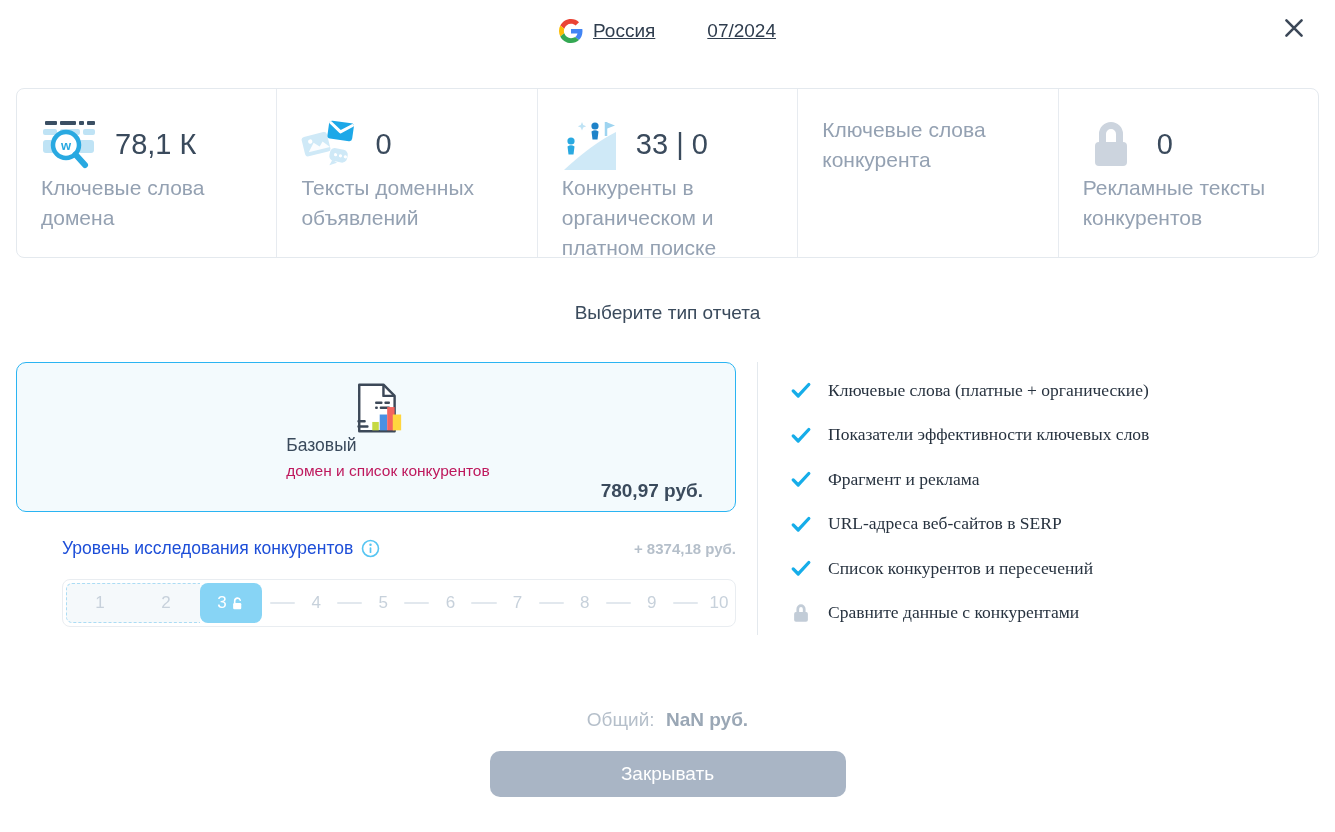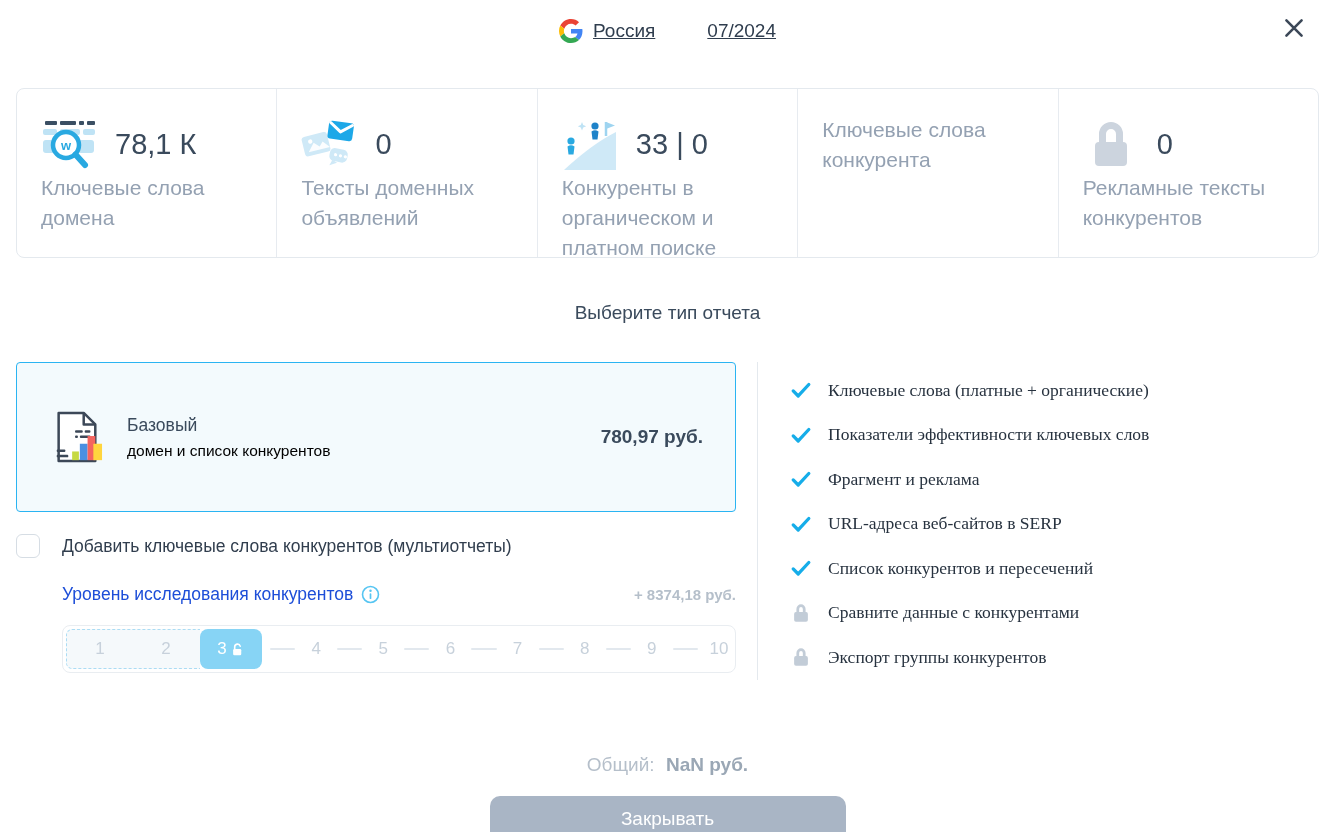--- a/index.html
+++ b/index.html
@@ -27,26 +27,26 @@
   
   .section-heading { margin-top:44px; text-align:center; font-size:19px; color:#3a4a5c; }
 
   
   .main { display:flex; margin:38px 16px 0 16px; }
   .left-col { width:720px; flex:0 0 720px; }
   .v-divider { width:1px; background:#e4e9ee; margin:0 32px 0 21px; }
   .right-col { flex:1; padding-top:6px;font-family:Liberation Serif, serif; }
 
   
-  .report-card { width:720px; height:150px; background:#f3fafd; border:1.5px solid #2ab4f2; border-radius:4px;
-                 display:flex; align-items:center; padding:18px 32px; cursor:pointer; }
+  .report-card { width:720px; height:150px; background:#f3fafd; border:1.5px solid #2ab4f2; border-radius:10px;
+                 display:flex; align-items:center; padding:18px 32px; cursor:pointer;flex-direction:column; }
   .doc-icon { width:54px; height:58px; flex:0 0 54px; }
   .card-text { margin-left:24px; }
   .card-title { font-size:17.5px; color:#3a4a5c; }
-  .card-subtitle { font-size:15.5px; color:#000000; margin-top:6px; }
+  .card-subtitle { font-size:15.5px; color:#be185d; margin-top:6px; }
   .card-price { margin-left:auto; font-size:19px; font-weight:bold; color:#3a4a5c; }
 
   
   .checkbox-row { display:flex; align-items:center; margin-top:22px; cursor:pointer; }
   .checkbox { width:24px; height:24px; border:1px solid #d6dde4; border-radius:6px; background:#fff; flex:0 0 24px; }
   .checkbox-label { margin-left:22px; font-size:17.5px; color:#313e4e; }
 
   
   .level-row { display:flex; align-items:center; margin-top:26px; padding-left:46px; }
   .level-label { font-size:17.5px; color:#1d4ed8; }
@@ -205,24 +205,20 @@
           <rect x="40" y="28" width="8" height="25" fill="#f4645f"></rect>
           <rect x="46" y="36" width="9" height="17" fill="#ffd53e"></rect>
         </svg>
         <div class="card-text">
           <div class="card-title">Базовый</div>
           <div class="card-subtitle">домен и список конкурентов</div>
         </div>
         <div class="card-price">780,97 руб.</div>
       </div>
 
-      <div class="checkbox-row">
-        <span class="checkbox"></span>
-        <span class="checkbox-label">Добавить ключевые слова конкурентов (мультиотчеты)</span>
-      </div>
 
       <div class="level-row">
         <span class="level-label">Уровень исследования конкурентов</span>
         <svg class="info-icon" viewBox="0 0 20 20">
           <circle cx="10" cy="10" r="8.4" fill="none" stroke="#56c5f2" stroke-width="1.7"></circle>
           <circle cx="10" cy="6" r="1.3" fill="#56c5f2"></circle>
           <rect x="9.1" y="8.6" width="1.8" height="6.2" rx="0.9" fill="#56c5f2"></rect>
         </svg>
         <span class="level-price">+ 8374,18 руб.</span>
       </div>
@@ -293,27 +289,20 @@
           </svg>
         <span class="feature-label">Список конкурентов и пересечений</span>
       </div>
       <div class="feature">
         <svg class="feature-icon" viewBox="0 0 24 24">
             <path d="M12 2.5 a5 5 0 0 0 -5 5 v4 h3 v-4 a2 2 0 1 1 4 0 v4 h3 v-4 a5 5 0 0 0 -5 -5 z" fill="#c2ccd7"></path>
             <rect x="4.5" y="11" width="15" height="10.5" rx="2" fill="#c2ccd7"></rect>
           </svg>
         <span class="feature-label">Сравните данные с конкурентами</span>
       </div>
-      <div class="feature">
-        <svg class="feature-icon" viewBox="0 0 24 24">
-            <path d="M12 2.5 a5 5 0 0 0 -5 5 v4 h3 v-4 a2 2 0 1 1 4 0 v4 h3 v-4 a5 5 0 0 0 -5 -5 z" fill="#c2ccd7"></path>
-            <rect x="4.5" y="11" width="15" height="10.5" rx="2" fill="#c2ccd7"></rect>
-          </svg>
-        <span class="feature-label">Экспорт группы конкурентов</span>
-      </div>
 
     </div>
   </div>
 
   <div class="total-row">
     <span class="total-label">Общий:</span>
     <span class="total-value">NaN руб.</span>
   </div>
   <button class="close-action">Закрывать</button>
 

